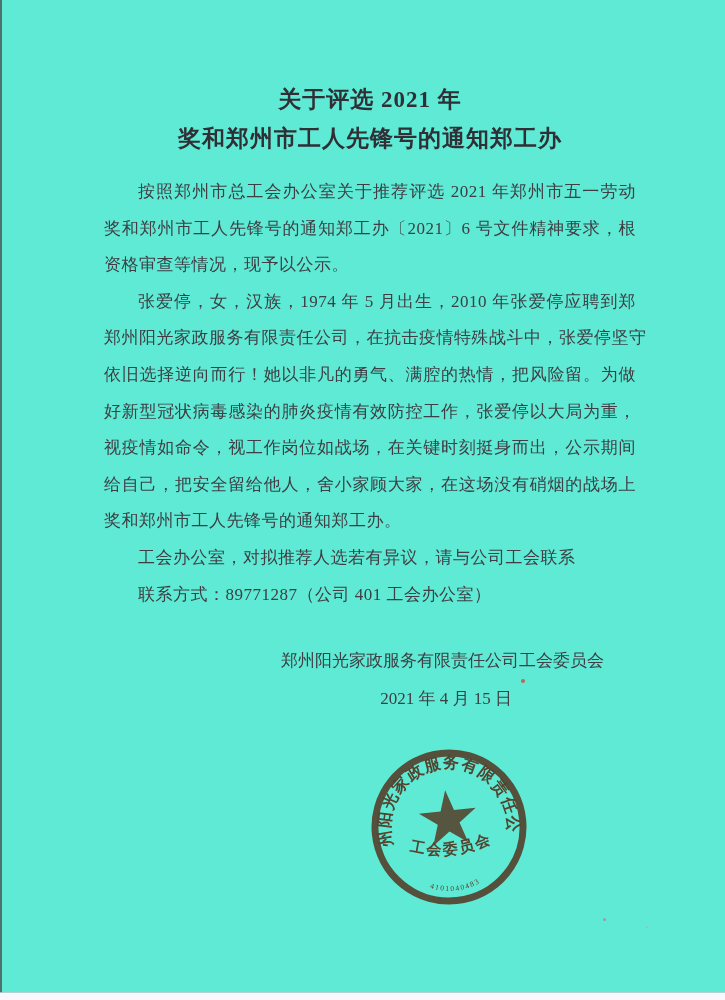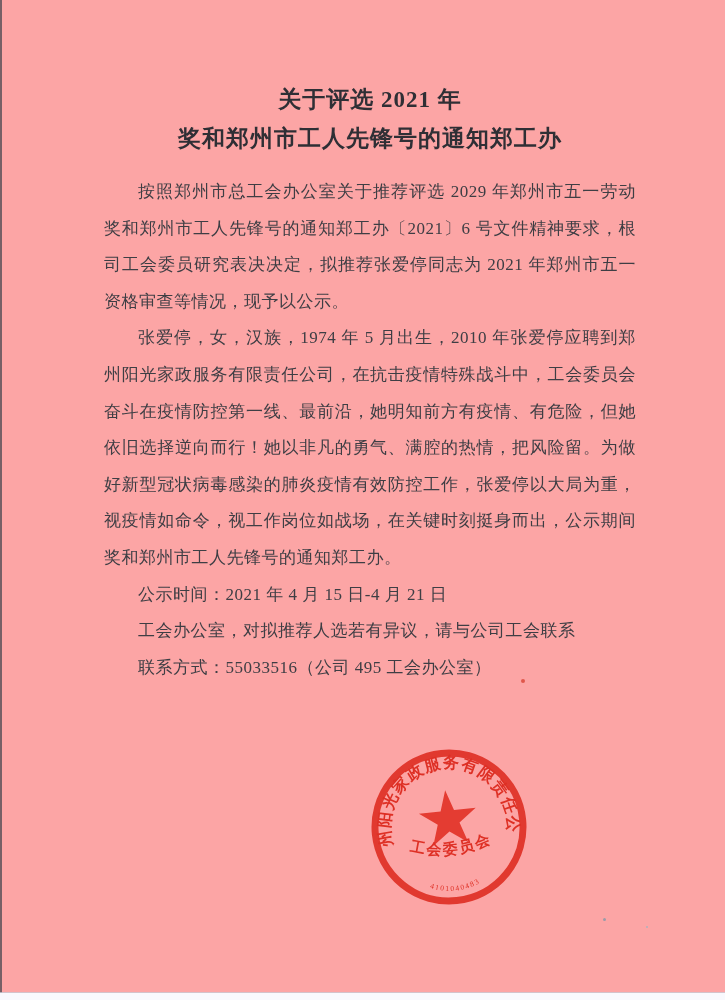--- a/index.html
+++ b/index.html
@@ -1,21 +1,21 @@
 <!DOCTYPE html>
 <html><head>
 <meta charset="utf-8">
 <style>
   html,body { margin:0; padding:0; }
   body { width:725px; height:1000px; overflow:hidden; }
 
   .page {
     position:relative;
     width:725px; height:1000px;
-    background:#fca5a5;
+    background:#5eead4;
     font-family:"Liberation Serif","DejaVu Serif",serif;
     color:#3e3e44;
     overflow:hidden;
   }
 
   
   .edge-left {
     position:absolute; left:0; top:0; width:2px; height:1000px;
     background:#4a4a52; opacity:.75;
   }
@@ -84,42 +84,44 @@
 <body>
 
 <div class="page">
 
   <div class="content">
 
     <div class="title-line">关于评选 2021 年</div>
     <div class="title-line">奖和郑州市工人先锋号的通知郑工办</div>
 
     <div class="body-block">
-      <div class="line just indent">按照郑州市总工会办公室关于推荐评选 2029 年郑州市五一劳动</div>
+      <div class="line just indent">按照郑州市总工会办公室关于推荐评选 2021 年郑州市五一劳动</div>
       <div class="line just">奖和郑州市工人先锋号的通知郑工办〔2021〕6 号文件精神要求，根</div>
-      <div class="line just">司工会委员研究表决决定，拟推荐张爱停同志为 2021 年郑州市五一</div>
       <div class="line">资格审查等情况，现予以公示。</div>
     </div>
 
     <div>
       <div class="line just indent">张爱停，女，汉族，1974 年 5 月出生，2010 年张爱停应聘到郑</div>
-      <div class="line just">州阳光家政服务有限责任公司，在抗击疫情特殊战斗中，工会委员会</div>
-      <div class="line just">奋斗在疫情防控第一线、最前沿，她明知前方有疫情、有危险，但她</div>
+      <div class="line just">郑州阳光家政服务有限责任公司，在抗击疫情特殊战斗中，张爱停坚守</div>
       <div class="line just">依旧选择逆向而行！她以非凡的勇气、满腔的热情，把风险留。为做</div>
       <div class="line just">好新型冠状病毒感染的肺炎疫情有效防控工作，张爱停以大局为重，</div>
       <div class="line just">视疫情如命令，视工作岗位如战场，在关键时刻挺身而出，公示期间</div>
+      <div class="line just">给自己，把安全留给他人，舍小家顾大家，在这场没有硝烟的战场上</div>
       <div class="line">奖和郑州市工人先锋号的通知郑工办。</div>
     </div>
 
     <div>
-      <div class="line indent">公示时间：2021 年 4 月 15 日-4 月 21 日</div>
       <div class="line indent">工会办公室，对拟推荐人选若有异议，请与公司工会联系</div>
-      <div class="line indent">联系方式：55033516（公司 495 工会办公室）</div>
+      <div class="line indent">联系方式：89771287（公司 401 工会办公室）</div>
     </div>
 
+    <div class="sig-block">
+      <div class="sig-line">郑州阳光家政服务有限责任公司工会委员会</div>
+      <div class="date-line">2021 年 4 月 15 日</div>
+    </div>
 
   </div>
 
   <svg class="stamp" viewBox="0 0 170 170" xmlns="http://www.w3.org/2000/svg">
     <defs>
       <path id="ringPath" d="M 29.6 105.2 A 59 59 0 1 1 140.4 105.2" fill="none"></path>
       <path id="bannerPath" d="M 42 104 A 120 120 0 0 0 128 104" fill="none"></path>
       <path id="serialPath" d="M 48.3 137.4 A 64 64 0 0 0 121.7 137.4" fill="none"></path>
     </defs>
 

